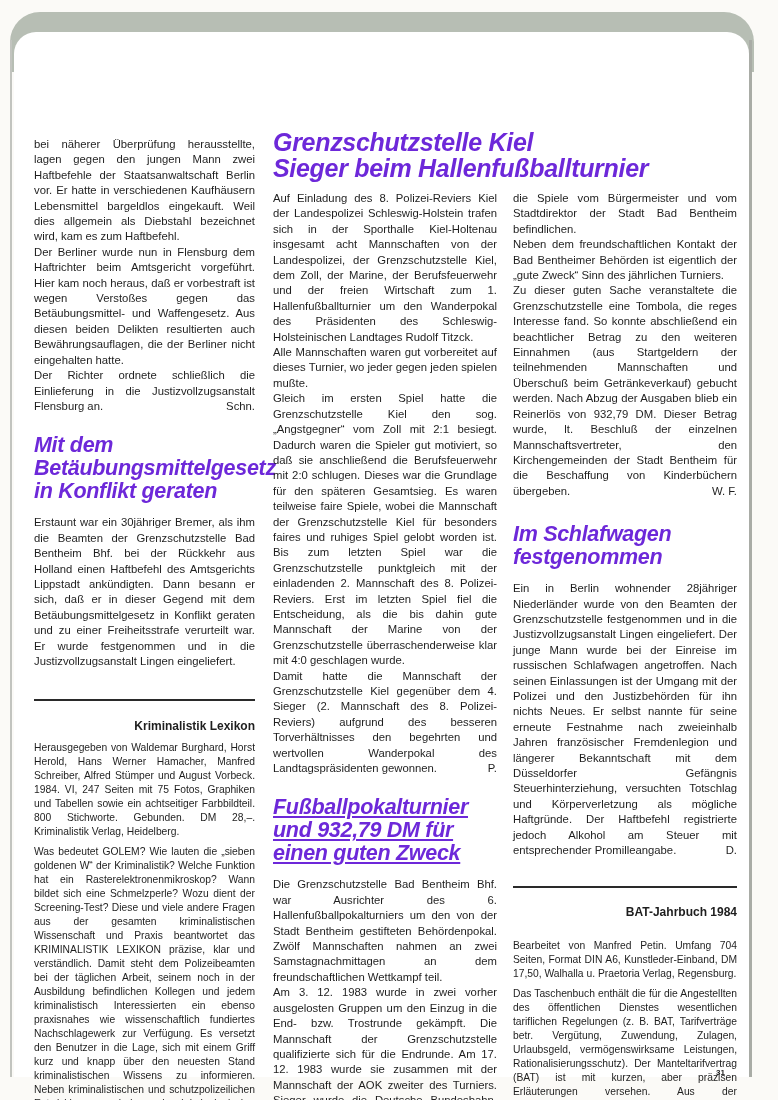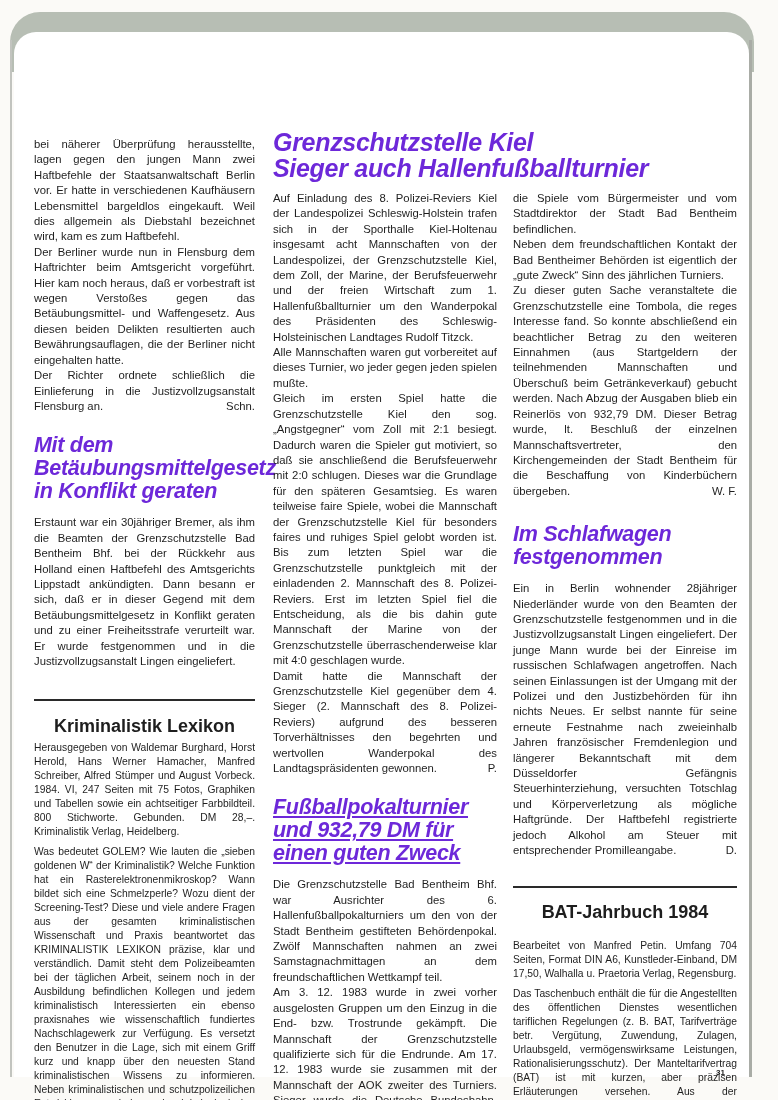--- a/index.html
+++ b/index.html
@@ -31,21 +31,21 @@
   .c2 { left: 273px; top: 191px; width: 224px; }
   .c3 { left: 513px; top: 191px; width: 224px; }
   .headline {
     font-weight: bold; font-style: italic; color: #6d28d9;
     letter-spacing: -0.3px; margin: 0; text-align: left;
   }
   .h-big { font-size: 25px; line-height: 26px; }
   .h-med { font-size: 21.5px; line-height: 23px; }
   .main-headline { position: absolute; left: 273px; top: 129px; width: 460px; }
   .rule { border-top: 2px solid #2a2a2a; margin: 0; }
-  .book-title { font-weight: bold; font-size: 18px; line-height: 17px; margin: 0; text-align: center; }
+  .book-title { font-weight: bold; font-size: 12px; line-height: 17px; margin: 0; text-align: right; }
   .small { font-size: 10.3px; line-height: 14px; }
   .page-num { position: absolute; left: 716px; top: 1068px; font-size: 8px; font-weight: bold; }
 </style>
 </head>
 <body>
 
 <div class="frame-top"></div>
 <div class="frame-inner"></div>
 <div class="frame-left"></div>
 <div class="frame-right"></div>
@@ -62,21 +62,21 @@
   <p style="margin-top:12px;">Erstaunt war ein 30jähriger Bremer, als ihm die Beamten der Grenzschutzstelle Bad Bentheim Bhf. bei der Rückkehr aus Holland einen Haftbefehl des Amtsgerichts Lippstadt ankündigten. Dann besann er sich, daß er in dieser Gegend mit dem Betäubungsmittelgesetz in Konflikt geraten und zu einer Freiheitsstrafe verurteilt war. Er wurde festgenommen und in die Justizvollzugsanstalt Lingen eingeliefert.</p>
 
   <div class="rule" style="margin-top:30px;"></div>
   <h3 class="book-title" style="margin-top:17px;">Kriminalistik Lexikon</h3>
   <p class="small" style="margin-top:6px;">Herausgegeben von Waldemar Burghard, Horst Herold, Hans Werner Hamacher, Manfred Schreiber, Alfred Stümper und August Vorbeck. 1984. VI, 247 Seiten mit 75 Fotos, Graphiken und Tabellen sowie ein achtseitiger Farbbildteil. 800 Stichworte. Gebunden. DM 28,–. Kriminalistik Verlag, Heidelberg.</p>
   <p class="small" style="margin-top:6px;">Was bedeutet GOLEM? Wie lauten die „sieben goldenen W“ der Kriminalistik? Welche Funktion hat ein Rasterelektronenmikroskop? Wann bildet sich eine Schmelzperle? Wozu dient der Screening-Test? Diese und viele andere Fragen aus der gesamten kriminalistischen Wissenschaft und Praxis beantwortet das KRIMINALISTIK LEXIKON präzise, klar und verständlich. Damit steht dem Polizeibeamten bei der täglichen Arbeit, seinem noch in der Ausbildung befindlichen Kollegen und jedem kriminalistisch Interessierten ein ebenso praxisnahes wie wissenschaftlich fundiertes Nachschlagewerk zur Verfügung. Es versetzt den Benutzer in die Lage, sich mit einem Griff kurz und knapp über den neuesten Stand kriminalistischen Wissens zu informieren. Neben kriminalistischen und schutzpolizeilichen Entwicklungen sind auch kriminologische, medizinische, psychologische und rechtliche Gesichtspunkte berücksichtigt. Als Herausgeber bürgen namhafte Experten mit ihrer in polizeilichen Führungspositionen erworbenen Kompetenz für die absolute Zuverlässigkeit, Praxisbezogenheit und Gesamtqualität des Werkes.</p>
 </div>
 
 <div class="main-headline">
   <h1 class="headline h-big">Grenzschutzstelle Kiel</h1>
-  <h1 class="headline h-big">Sieger auch Hallenfußballturnier</h1>
+  <h1 class="headline h-big">Sieger beim Hallenfußballturnier</h1>
 </div>
 
 <div class="col c2">
   <p>Auf Einladung des 8. Polizei-Reviers Kiel der Landespolizei Schleswig-Holstein trafen sich in der Sporthalle Kiel-Holtenau insgesamt acht Mannschaften von der Landespolizei, der Grenzschutzstelle Kiel, dem Zoll, der Marine, der Berufsfeuerwehr und der freien Wirtschaft zum 1. Hallenfußballturnier um den Wanderpokal des Präsidenten des Schleswig-Holsteinischen Landtages Rudolf Titzck.</p>
   <p>Alle Mannschaften waren gut vorbereitet auf dieses Turnier, wo jeder gegen jeden spielen mußte.</p>
   <p>Gleich im ersten Spiel hatte die Grenzschutzstelle Kiel den sog. „Angstgegner“ vom Zoll mit 2:1 besiegt. Dadurch waren die Spieler gut motiviert, so daß sie anschließend die Berufsfeuerwehr mit 2:0 schlugen. Dieses war die Grundlage für den späteren Gesamtsieg. Es waren teilweise faire Spiele, wobei die Mannschaft der Grenzschutzstelle Kiel für besonders faires und ruhiges Spiel gelobt worden ist. Bis zum letzten Spiel war die Grenzschutzstelle punktgleich mit der einladenden 2. Mannschaft des 8. Polizei-Reviers. Erst im letzten Spiel fiel die Entscheidung, als die bis dahin gute Mannschaft der Marine von der Grenzschutzstelle überraschenderweise klar mit 4:0 geschlagen wurde.</p>
   <p>
     <span>Damit hatte die Mannschaft der Grenzschutzstelle Kiel gegenüber dem 4. Sieger (2. Mannschaft des 8. Polizei-Reviers) aufgrund des besseren Torverhältnisses den begehrten und wertvollen Wanderpokal des Landtagspräsidenten gewonnen.</span>
     <span style="float:right">P.</span>
   </p>

